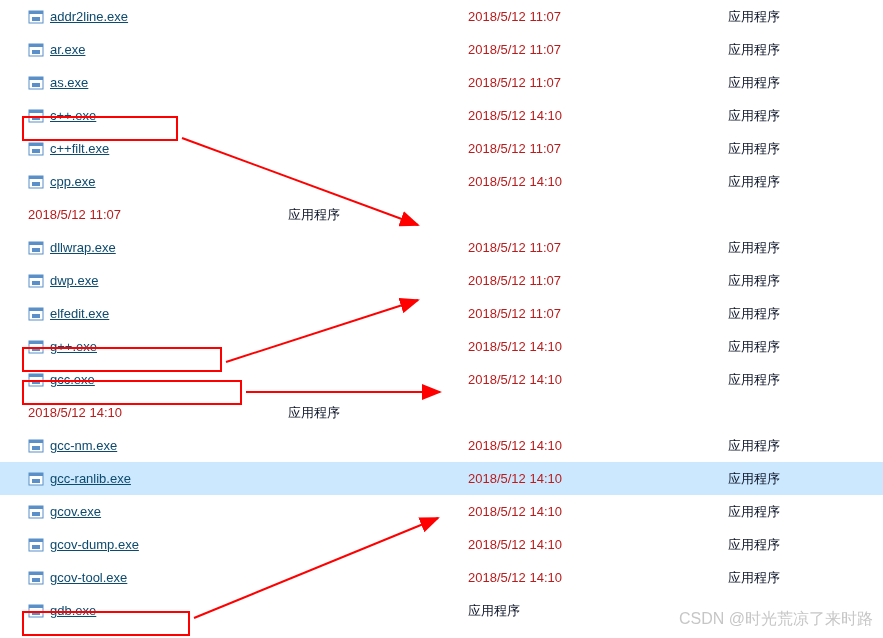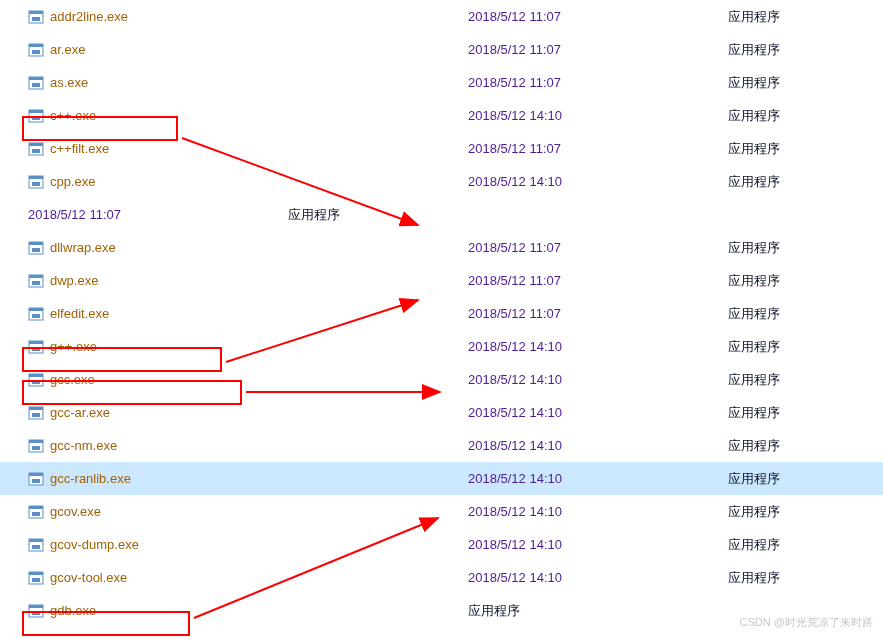--- a/index.html
+++ b/index.html
@@ -26,58 +26,59 @@
       background: #cce8ff;
     }
     .col-name {
       width: 440px;
       display: flex;
       align-items: center;
       gap: 6px;
     }
     .col-date {
       width: 260px;
-      color: #4c1d95;
+      color: #b91c1c;
     }
     .col-type {
       width: 150px;
       color: #0f172a;
     }
     .file-icon {
       width: 16px;
       height: 16px;
       display: inline-flex;
       align-items: center;
       justify-content: center;
       flex-shrink: 0;
     }
     .file-icon svg {
       width: 16px;
       height: 16px;
     }
     .file-name {
-      color: #a16207;
+      color: #0c4a6e;
+      text-decoration: underline;
     }
     .highlight-box {
       position: absolute;
       border: 2px solid #ff0000;
       pointer-events: none;
       z-index: 10;
     }
     .arrow {
       position: absolute;
       pointer-events: none;
       z-index: 11;
     }
     .watermark {
       position: absolute;
       right: 10px;
       bottom: 8px;
       color: #b8b8b8;
-      font-size: 11px;
+      font-size: 16px;
       opacity: 0.8;
       z-index: 20;
     }
   </style>
 </head>
 <body>
 
 <div class="file-list">
 <div class="file-row">
       <div class="col-name">
@@ -231,30 +232,20 @@
             <rect x="1" y="2" width="14" height="3" fill="#5a8fc7"></rect>
             <rect x="4" y="8" width="8" height="4" fill="#5a8fc7"></rect>
           </svg>
         </span>
         <span class="file-name">gcc.exe</span>
       </div>
       <div class="col-date">2018/5/12 14:10</div>
       <div class="col-type">应用程序</div>
     </div>
     <div class="file-row">
-      <div class="col-name">
-        <span class="file-icon">
-          <svg viewBox="0 0 16 16">
-            <rect x="1" y="2" width="14" height="12" fill="#ffffff" stroke="#5a8fc7" stroke-width="1"></rect>
-            <rect x="1" y="2" width="14" height="3" fill="#5a8fc7"></rect>
-            <rect x="4" y="8" width="8" height="4" fill="#5a8fc7"></rect>
-          </svg>
-        </span>
-        <span class="file-name">gcc-ar.exe</span>
-      </div>
       <div class="col-date">2018/5/12 14:10</div>
       <div class="col-type">应用程序</div>
     </div>
     <div class="file-row">
       <div class="col-name">
         <span class="file-icon">
           <svg viewBox="0 0 16 16">
             <rect x="1" y="2" width="14" height="12" fill="#ffffff" stroke="#5a8fc7" stroke-width="1"></rect>
             <rect x="1" y="2" width="14" height="3" fill="#5a8fc7"></rect>
             <rect x="4" y="8" width="8" height="4" fill="#5a8fc7"></rect>

